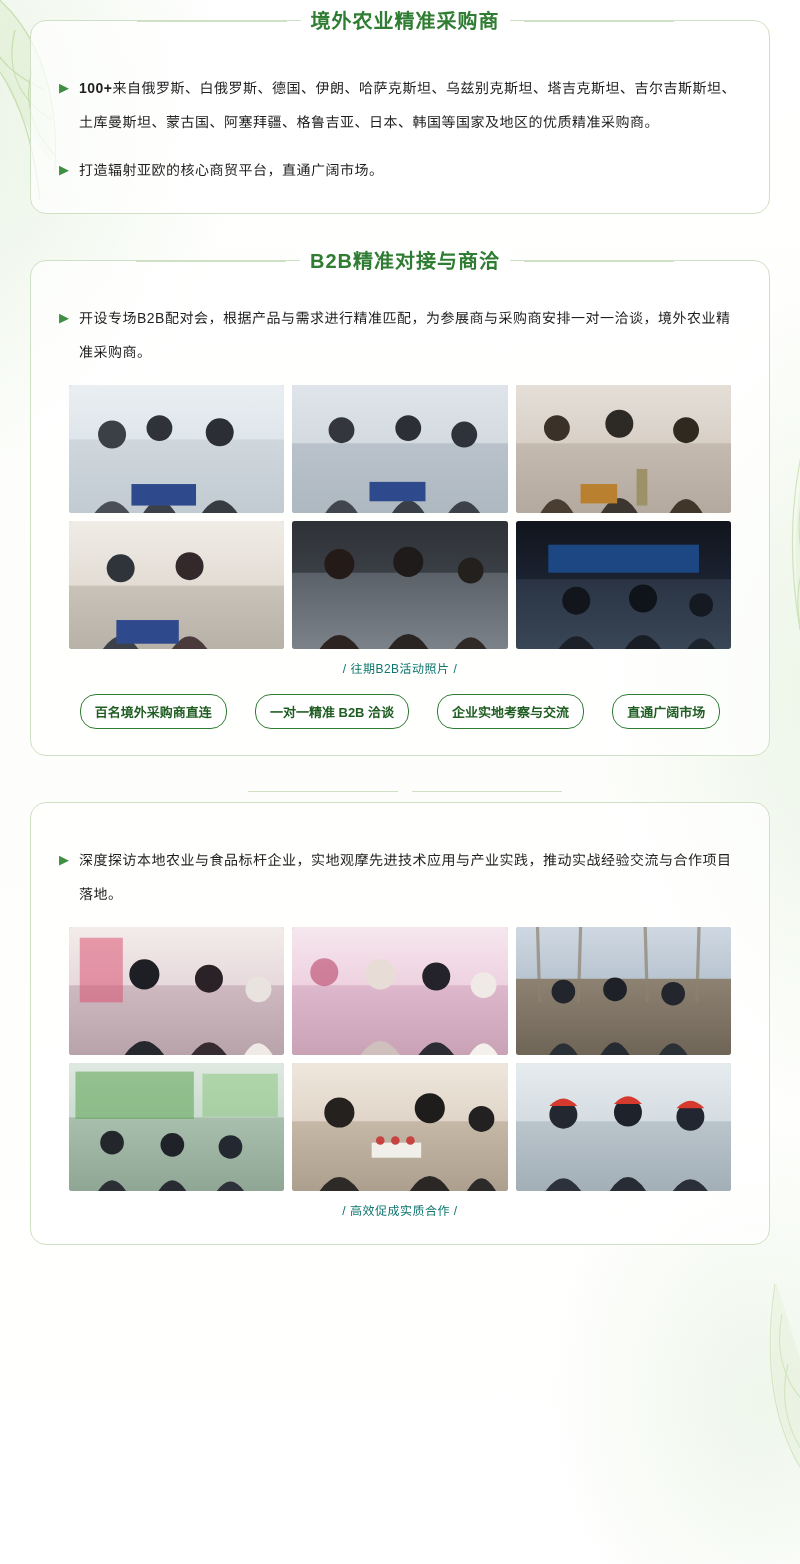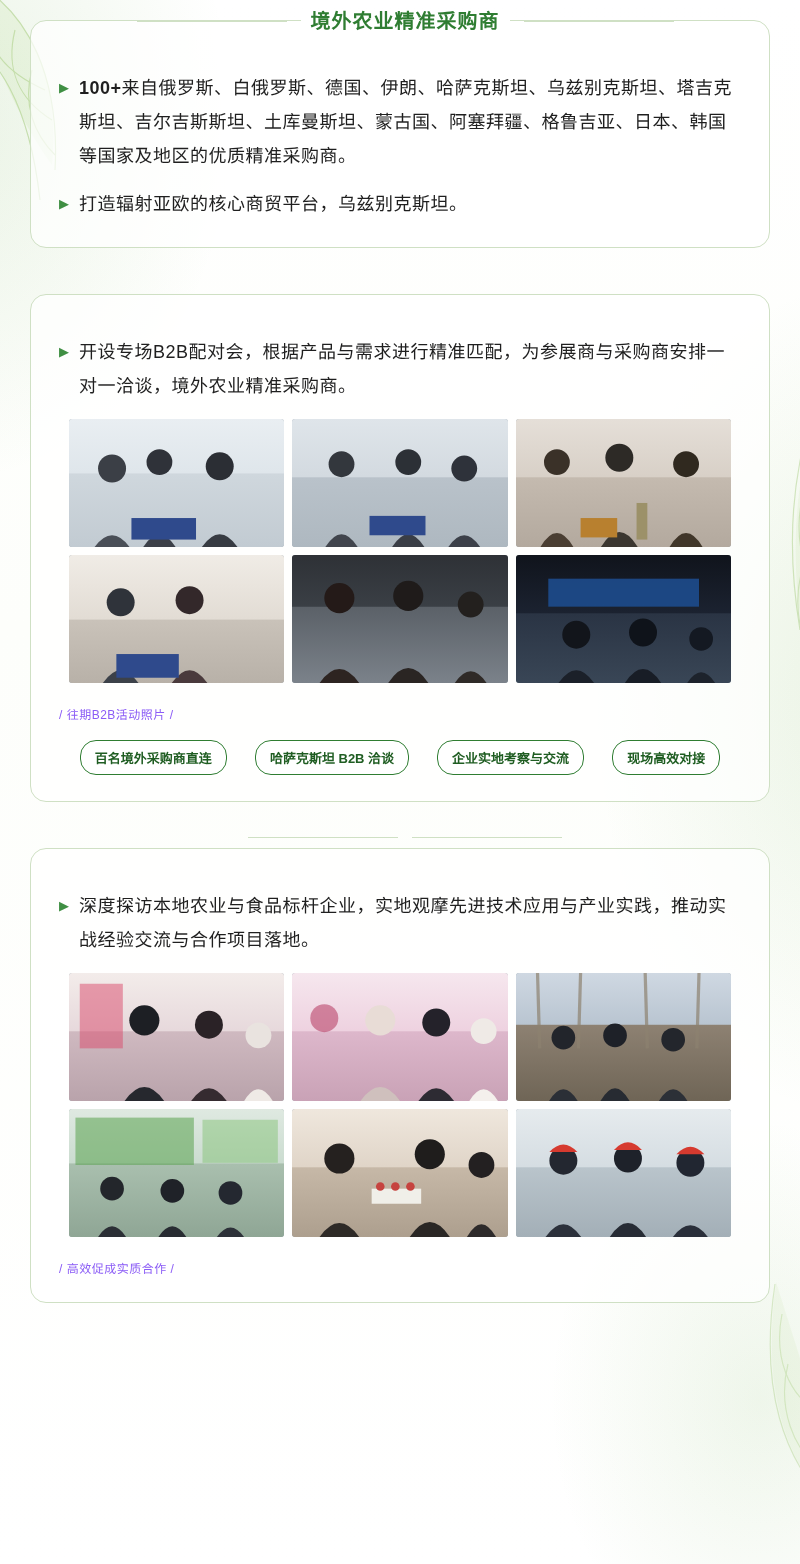--- a/index.html
+++ b/index.html
@@ -73,21 +73,21 @@
     margin-bottom: 14px;
   }
   .bullet:last-child { margin-bottom: 0; }
   .tri {
     flex: 0 0 auto;
     color: #3f8f43;
     font-size: 13px;
     line-height: 34px;
   }
   .btext {
-    font-size: 18px;
+    font-size: 14px;
     line-height: 34px;
     color: #1f1f1f;
     letter-spacing: .5px;
   }
   .btext b { font-weight: bold; }
 
   .photo-grid {
     display: grid;
     grid-template-columns: repeat(3, 1fr);
     gap: 8px;
@@ -124,24 +124,24 @@
   .ph-j { background:
       linear-gradient(180deg,#dfe9e1 0%,#cbdcd0 42%,#a9bfae 43%,#8fa695 100%); }
   .ph-k { background:
       linear-gradient(180deg,#efe7dd 0%,#e0d5c8 45%,#c6b8a7 46%,#ad9f8e 100%); }
   .ph-l { background:
       linear-gradient(180deg,#e6ebee 0%,#d5dde2 45%,#b9c4cb 46%,#a3afb7 100%); }
 
   .ph-figs { position: absolute; inset: 0; }
 
   .caption {
-    text-align: left;
+    text-align: center;
     font-size: 12px;
-    color: #8b5cf6;
-    margin-top: 22px;
+    color: #0f766e;
+    margin-top: 10px;
     letter-spacing: .5px;
   }
 
   .tag-row {
     display: flex;
     justify-content: center;
     gap: 28px;
     margin-top: 18px;
     flex-wrap: nowrap;
   }
@@ -203,26 +203,31 @@
       <span class="card-title">境外农业精准采购商</span>
       <span class="title-rule"></span>
     </div>
     <ul class="bullet-list">
       <li class="bullet">
         <span class="tri">▶</span>
         <span class="btext"><b>100+</b><span>来自俄罗斯、白俄罗斯、德国、伊朗、哈萨克斯坦、乌兹别克斯坦、塔吉克斯坦、吉尔吉斯斯坦、土库曼斯坦、蒙古国、阿塞拜疆、格鲁吉亚、日本、韩国等国家及地区的优质精准采购商。</span></span>
       </li>
       <li class="bullet">
         <span class="tri">▶</span>
-        <span class="btext">打造辐射亚欧的核心商贸平台，乌兹别克斯坦。</span>
+        <span class="btext">打造辐射亚欧的核心商贸平台，直通广阔市场。</span>
       </li>
     </ul>
   </section>
 
   <section class="card">
+    <div class="card-title-wrap">
+      <span class="title-rule"></span>
+      <span class="card-title">B2B精准对接与商洽</span>
+      <span class="title-rule"></span>
+    </div>
     <ul class="bullet-list">
       <li class="bullet">
         <span class="tri">▶</span>
         <span class="btext">开设专场B2B配对会，根据产品与需求进行精准匹配，为参展商与采购商安排一对一洽谈，境外农业精准采购商。</span>
       </li>
     </ul>
 
     <div class="photo-grid">
       <div class="photo">
           <div class="ph-inner ph-a"></div>
@@ -293,23 +298,23 @@
           <circle cx="172" cy="78" r="11" fill="#141922"></circle>
             <path d="M154 128 q18-38 36 0z" fill="#1d232c"></path>
         </svg>
       </div>
     </div>
 
     <div class="caption">/ 往期B2B活动照片 /</div>
 
     <div class="tag-row">
       <span class="tag">百名境外采购商直连</span>
-      <span class="tag">哈萨克斯坦 B2B 洽谈</span>
+      <span class="tag">一对一精准 B2B 洽谈</span>
       <span class="tag">企业实地考察与交流</span>
-      <span class="tag">现场高效对接</span>
+      <span class="tag">直通广阔市场</span>
     </div>
   </section>
 
   <section class="card">
     <div class="card-title-wrap">
       <span class="title-rule"></span>
       <span class="title-rule"></span>
     </div>
     <ul class="bullet-list">
       <li class="bullet">

